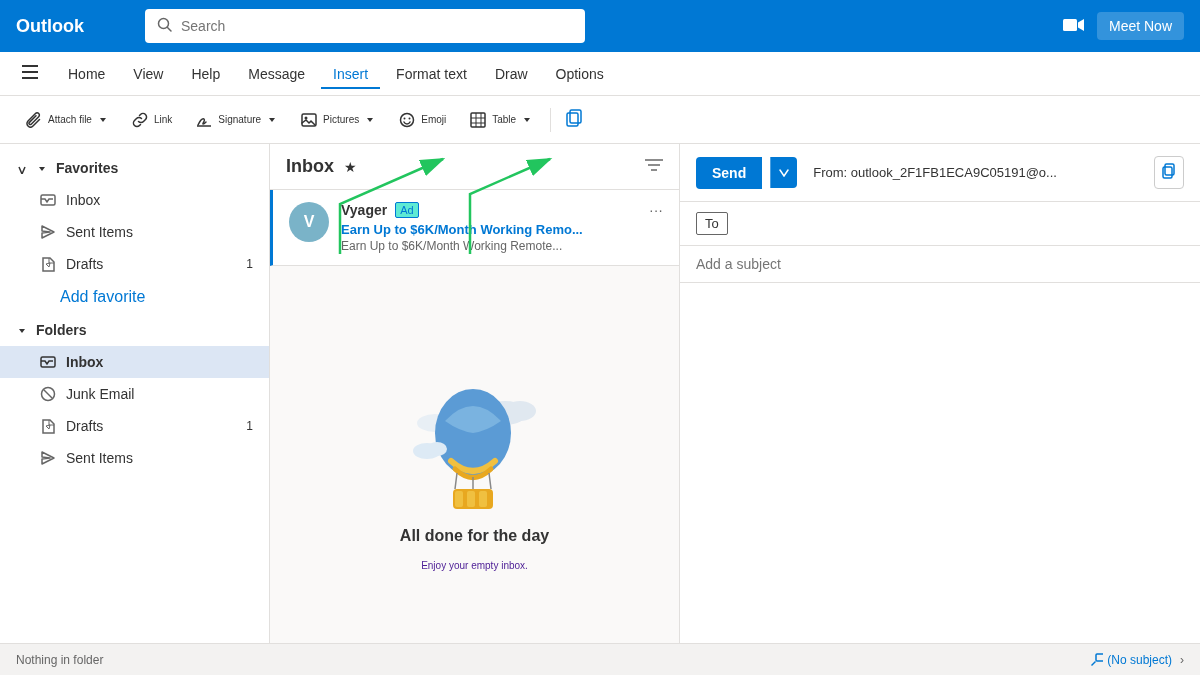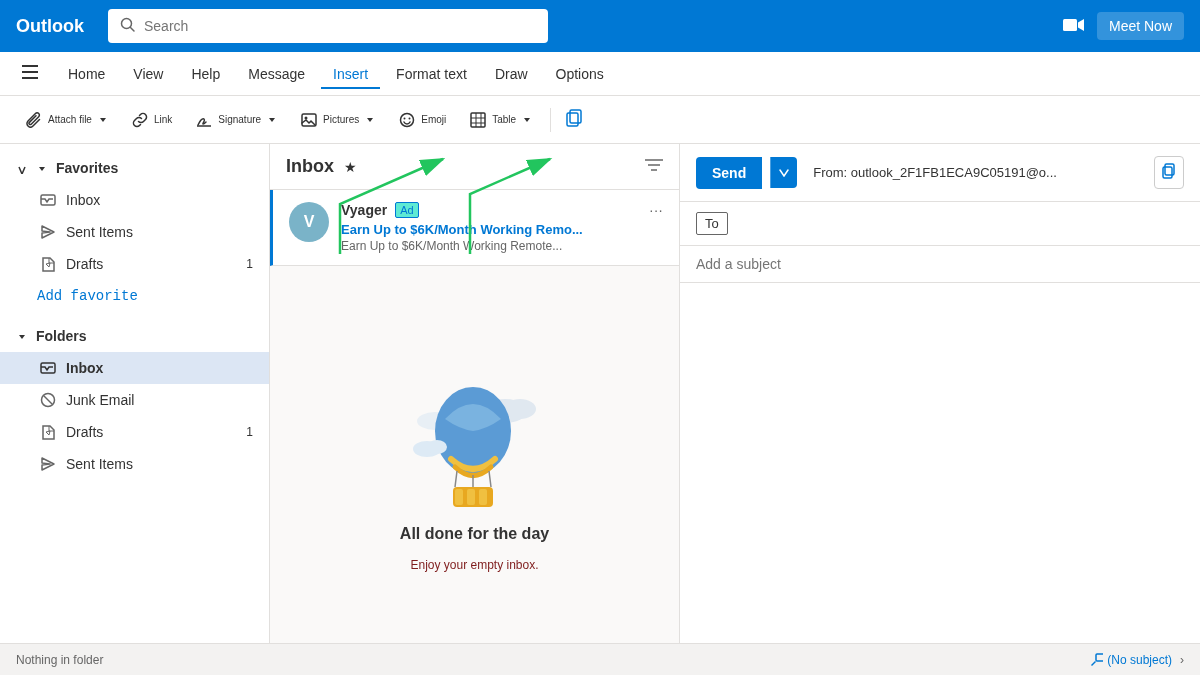--- a/index.html
+++ b/index.html
@@ -22,20 +22,21 @@
     }
     .topbar-search {
       flex: 1;
       max-width: 440px;
       background: white;
       border-radius: 4px;
       display: flex;
       align-items: center;
       padding: 0 12px;
       height: 34px;
+      margin-left: 37px;
     }
     .topbar-search input {
       border: none;
       outline: none;
       font-size: 14px;
       width: 100%;
       color: #333;
     }
     .search-icon-svg { color: #666; margin-right: 8px; flex-shrink: 0; }
     .topbar-right {
@@ -174,25 +175,24 @@
     .sidebar-item.active {
       background: #dce6f4;
       font-weight: 600;
     }
     .sidebar-item-badge {
       margin-left: auto;
       font-size: 12px;
       color: #333;
     }
     .add-favorite {
-      padding: 8px 16px 8px 37px;
+      padding: 8px 16px 8px 60px;
       color: #0078d4;
       cursor: pointer;
-      font-size: 14px;
-      font-family: Liberation Mono, monospace;
+      font-size: 16px;
     }
 
     
     .email-list {
       width: 410px;
       flex-shrink: 0;
       border-right: 1px solid #e1dfdd;
       display: flex;
       flex-direction: column;
       background: #faf9f8;
@@ -282,22 +282,22 @@
       padding: 20px;
     }
     .balloon-svg { margin-bottom: 16px; }
     .empty-title {
       font-size: 16px;
       font-weight: 600;
       color: #333;
       margin-bottom: 15px;
     }
     .empty-subtitle {
-      font-size: 12px;
-      color: #7f1d1d;
+      font-size: 10px;
+      color: #4c1d95;
     }
 
     
     .compose-pane {
       flex: 1;
       display: flex;
       flex-direction: column;
       background: white;
     }
     .compose-header {
@@ -545,21 +545,21 @@
       <svg width="16" height="16" viewBox="0 0 16 16" fill="none">
         <path d="M3 2h7l4 4v9H3V2z" stroke="#666" stroke-width="1.5" fill="none"></path>
         <path d="M9 2v5h5" stroke="#666" stroke-width="1" fill="none"></path>
         <path d="M6 8l4-1-1 4z" stroke="#666" stroke-width="1" fill="none"></path>
       </svg>
       <span>Drafts</span>
       <span class="sidebar-item-badge">1</span>
     </div>
     <div class="add-favorite">Add favorite</div>
 
-    <div class="sidebar-section-header" style="margin-top:8px;">
+    <div class="sidebar-section-header" style="">
       <svg width="12" height="12" viewBox="0 0 12 12">
           <path d="M3 5L6 9L9 5" fill="#333"></path>
         </svg>
       <span>Folders</span>
     </div>
     <div class="sidebar-item active">
       <svg width="16" height="16" viewBox="0 0 16 16" fill="none">
         <rect x="1" y="3" width="14" height="10" rx="1.5" stroke="#333" stroke-width="1.5"></rect>
         <path d="M1 7h4l2 3 2-3h4" stroke="#333" stroke-width="1.5" fill="none"></path>
       </svg>

